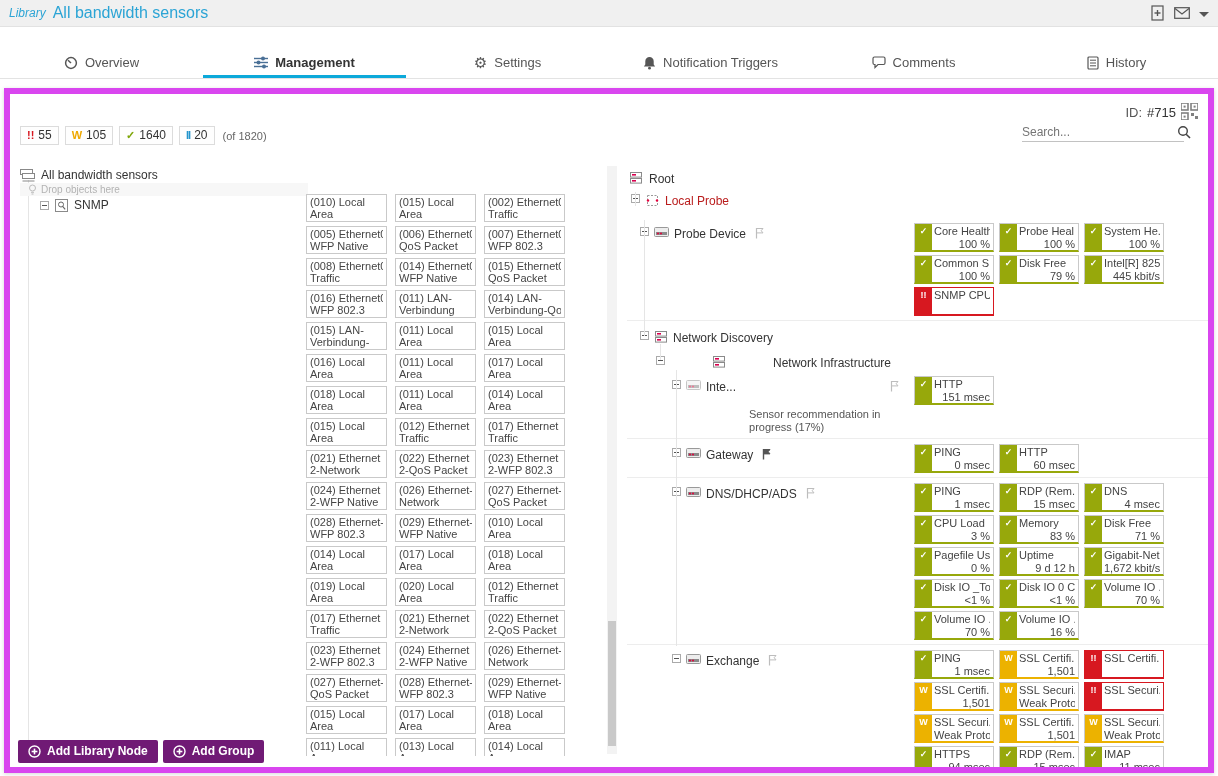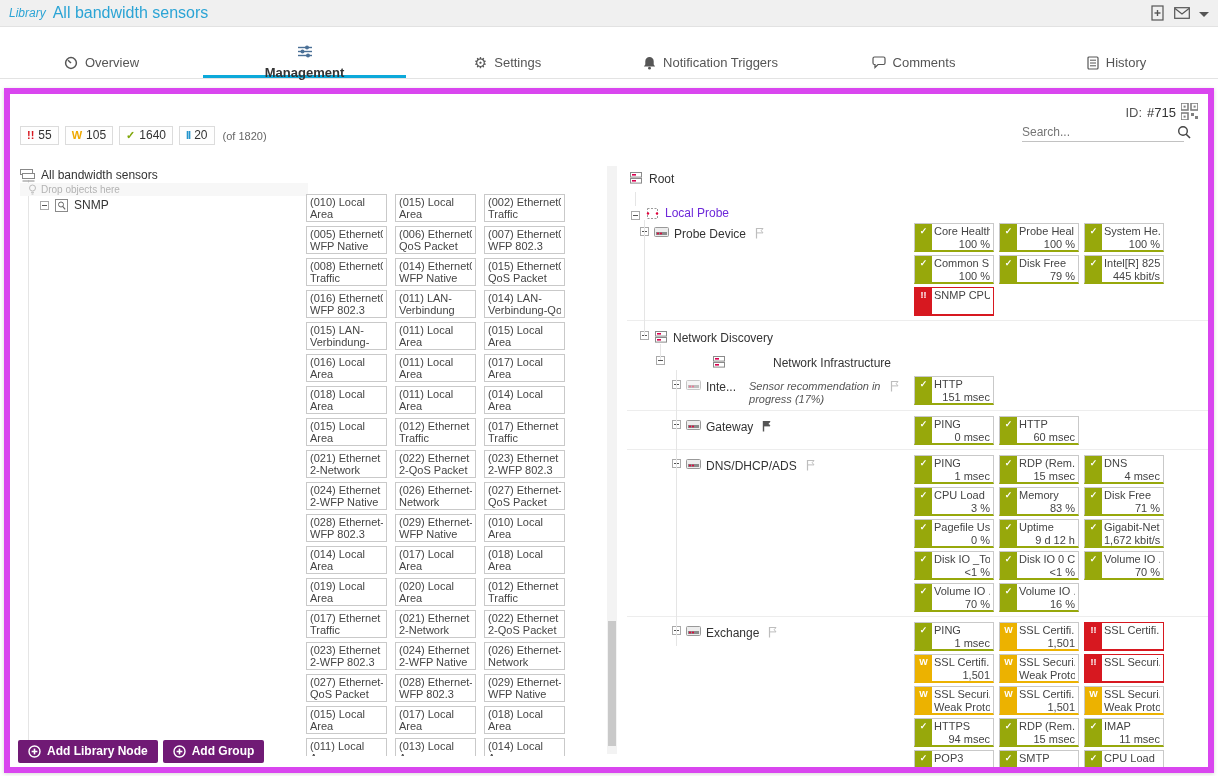--- a/index.html
+++ b/index.html
@@ -14,21 +14,21 @@
   .ptitle { color:#2ba4d5; font-size:16px; }
   .topbar-icons { margin-left:auto; display:flex; align-items:center; gap:9px; }
   .caret { width:0; height:0; border-left:5px solid transparent; border-right:5px solid transparent;
            border-top:5px solid #555; margin-top:2px; }
 
   
   .tabs { position:absolute; top:50px; left:0; right:0; height:29px; display:flex;
           border-bottom:1px solid #e3e3e3; background:#fff; }
   .tab { flex:1; display:flex; align-items:center; justify-content:center; gap:7px;
          font-size:13px; color:#555; border-bottom:3px solid transparent; cursor:pointer; }
-  .tab.active { color:#333; font-weight:bold; border-bottom-color:#0ca9da;flex-direction:column; }
+  .tab.active { color:#333; font-weight:bold; border-bottom-color:#0ca9da; }
 
   
   .card { position:absolute; top:88px; left:4px; right:4px; bottom:3px; background:#fff;
           border:6px solid #d946ef; box-shadow:0 1px 4px rgba(0,0,0,.16); overflow:hidden; }
 
   .idline { position:absolute; top:11px; right:32px; font-size:13px; color:#333; }
   .idline .idlab { color:#555; margin-right:5px; }
   .qr { position:absolute; top:9px; right:10px; }
   .searchwrap { position:absolute; top:31px; right:24px; width:162px; display:flex; align-items:center;
                 border-bottom:1px solid #c2c2c2; padding-bottom:2px; }
@@ -62,30 +62,30 @@
   .lib-tile div { white-space:nowrap; overflow:hidden; }
 
   .lscroll { position:absolute; left:591px; top:0; width:10px; height:588px; background:#f3f3f3; }
   .lthumb { position:absolute; left:1px; width:8px; top:455px; height:125px; background:#c9c9c9; }
 
   
   .right-panel { position:absolute; left:611px; top:72px; right:0; height:613px; overflow:hidden;
                  padding-left:6px; }
   .row-root { display:flex; gap:6px; padding:6px 8px 4px 2px; height:28px;
               font-size:12px; color:#333; }
-  .row-probe { display:flex; align-items:flex-end; gap:6px; padding-left:4px; height:26px;
-               font-size:12px; color:#6d28d9; }
+  .row-probe { display:flex; align-items:flex-start; gap:6px; padding-left:4px; height:26px;
+               font-size:12px; color:#b91c1c; }
   .section { display:flex; align-items:flex-start; padding:3px 0 4px; }
   .section.sep { border-bottom:1px solid #ededed; margin-bottom:2px; }
   .section.group { padding:4px 0 5px; height:25px; }
   .section-left { width:287px; flex:none; display:flex; align-items:flex-start; gap:5px; padding-top:4px;
                   font-size:12px; color:#333; }
   .section-left .nlabel { cursor:pointer; }
   .indent2 { padding-left:13px; } .indent3 { padding-left:29px;gap:47px; } .indent4 { padding-left:45px; }
-  .note { font-style:italic; font-size:11px; color:#555; width:152px; line-height:13px; margin-left:8px; }
+  .note { font-size:11px; color:#555; width:152px; line-height:13px; margin-left:8px;margin-top:28px; }
   .flagwrap { margin-left:4px; }
   .flag-end { margin-left:auto; margin-right:14px; }
   .muted { opacity:.55; }
 
   .section-grid { display:grid; grid-template-columns:repeat(3, 80px); gap:3px 5px; width:250px; }
   .sensor { height:29px; display:flex; border:1px solid #c9c9c9; background:#fff; cursor:pointer; }
   .sensor .stripe { width:17px; flex:none; color:#fff; font-size:9px; font-weight:bold;
                     text-align:center; padding-top:2px; }
   .sensor .sbody { flex:1; overflow:hidden; padding:1px 3px 0 2px; }
   .sensor .sname { font-size:11px; line-height:13px; color:#444; white-space:nowrap; overflow:hidden; }

